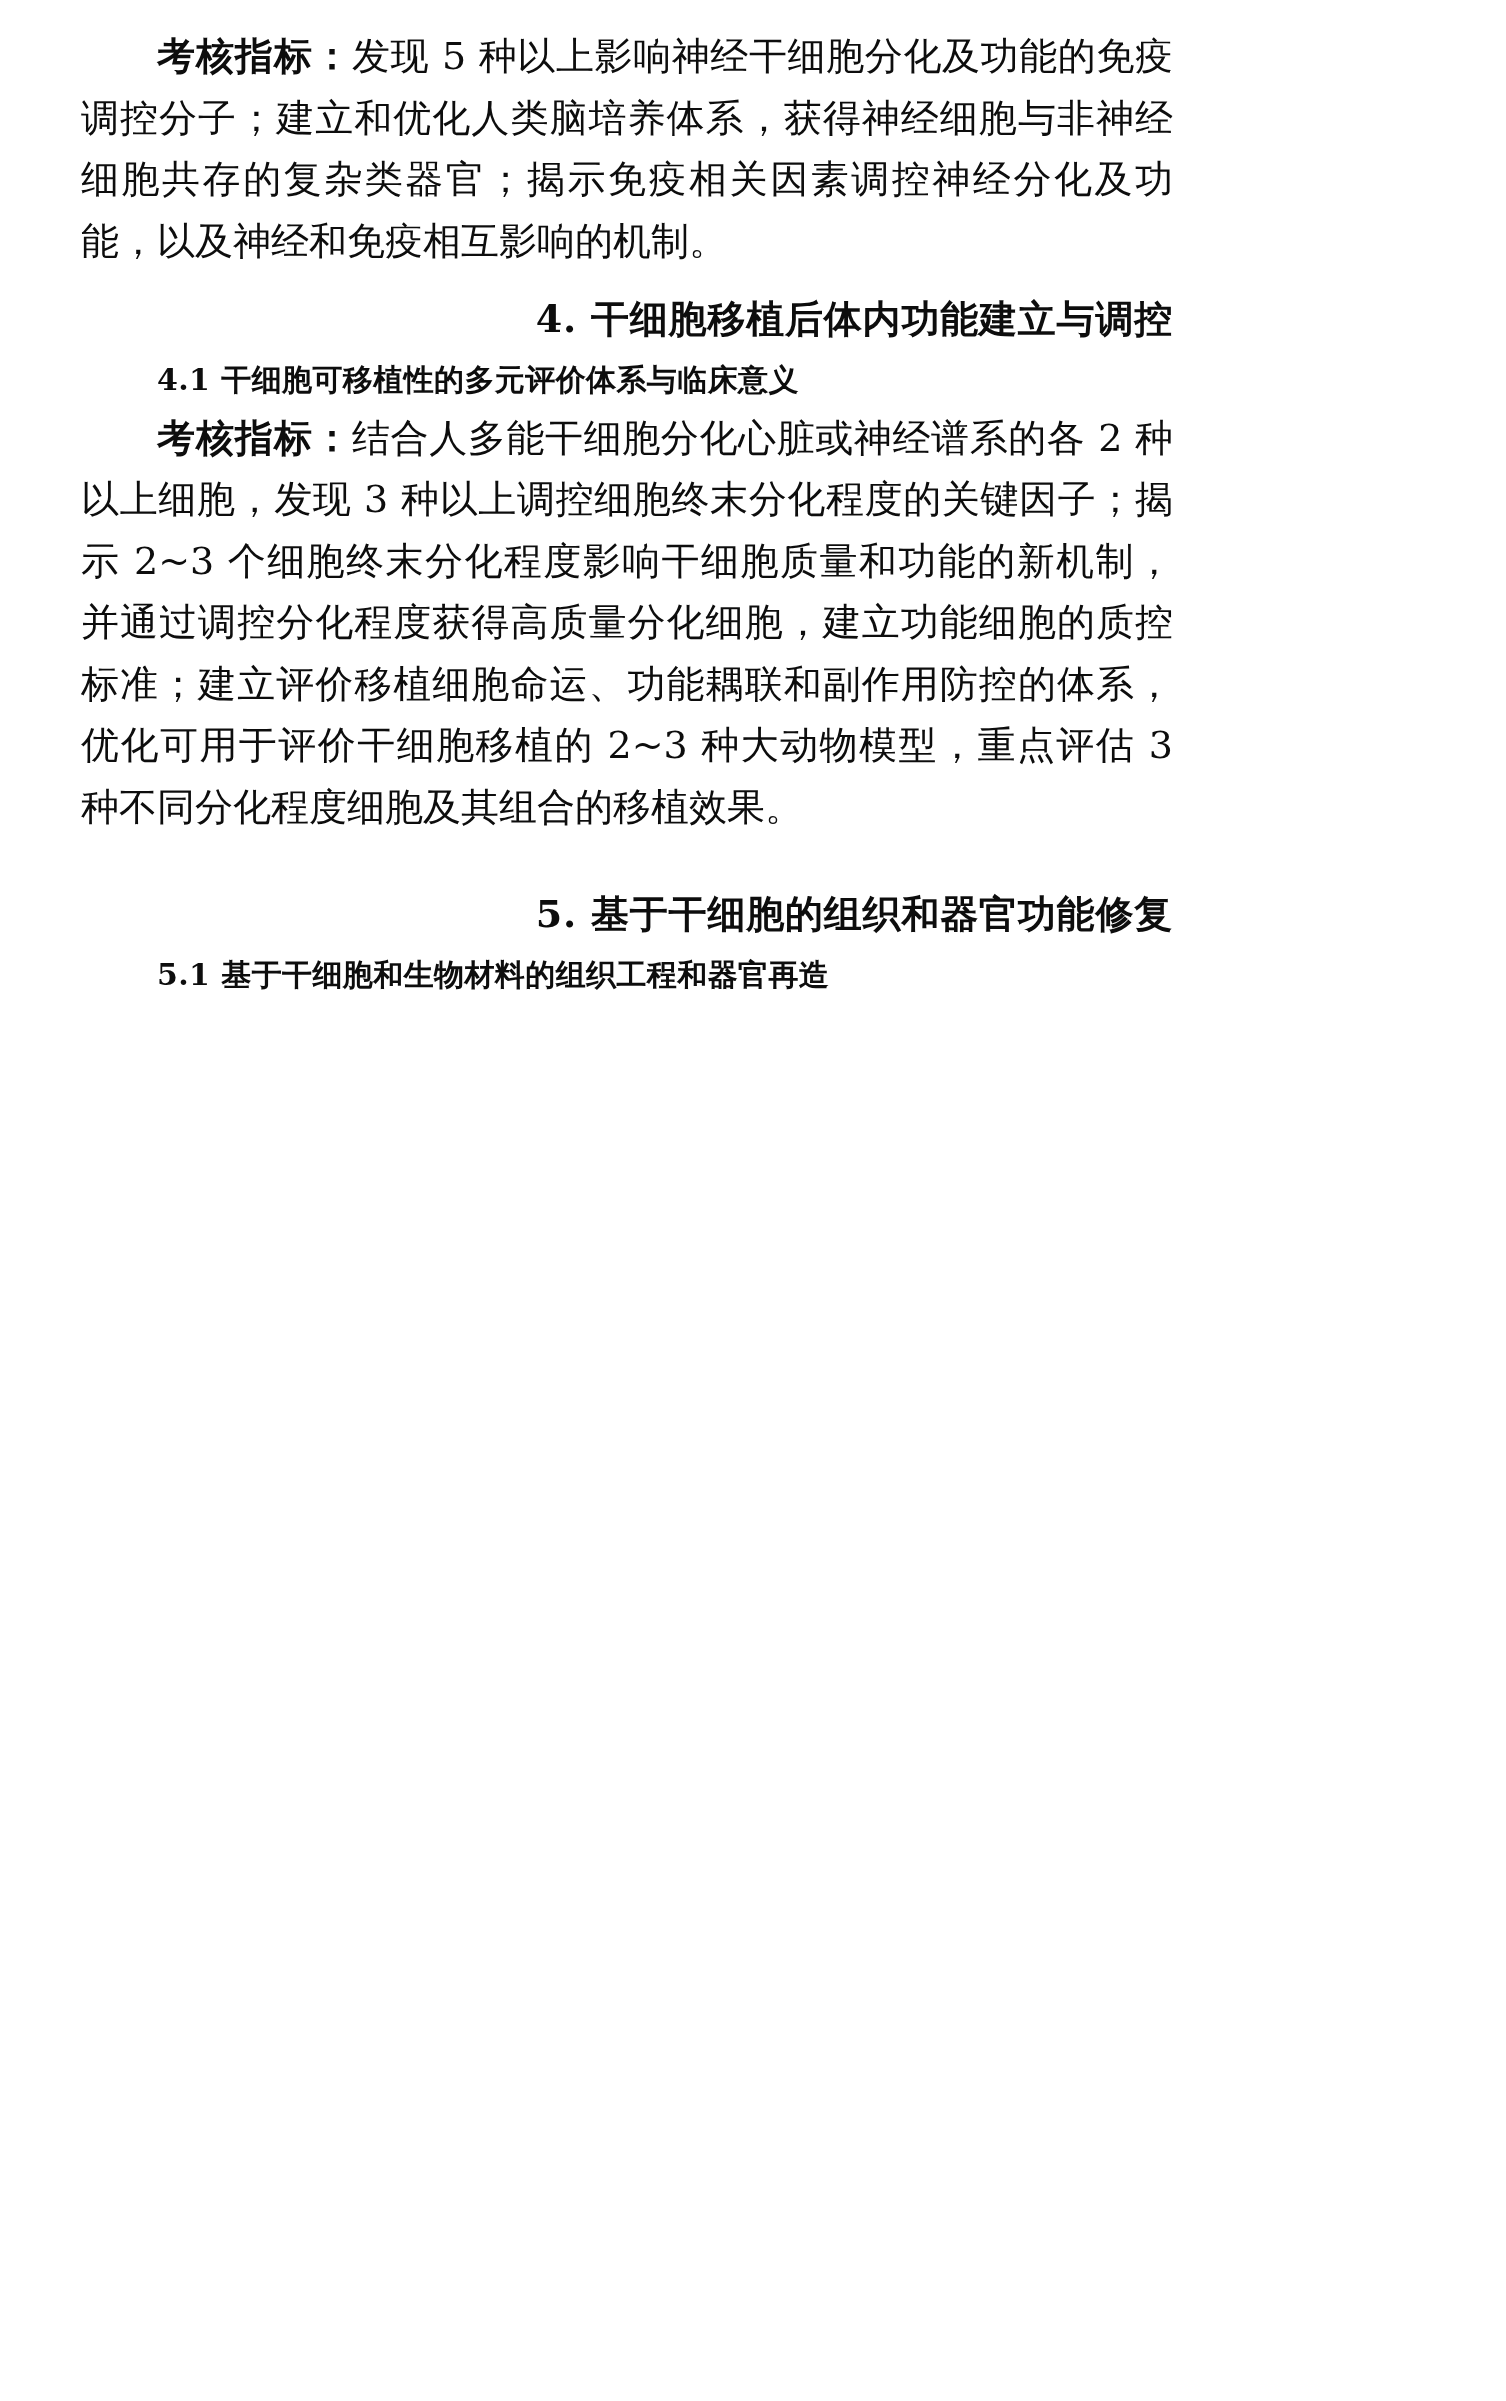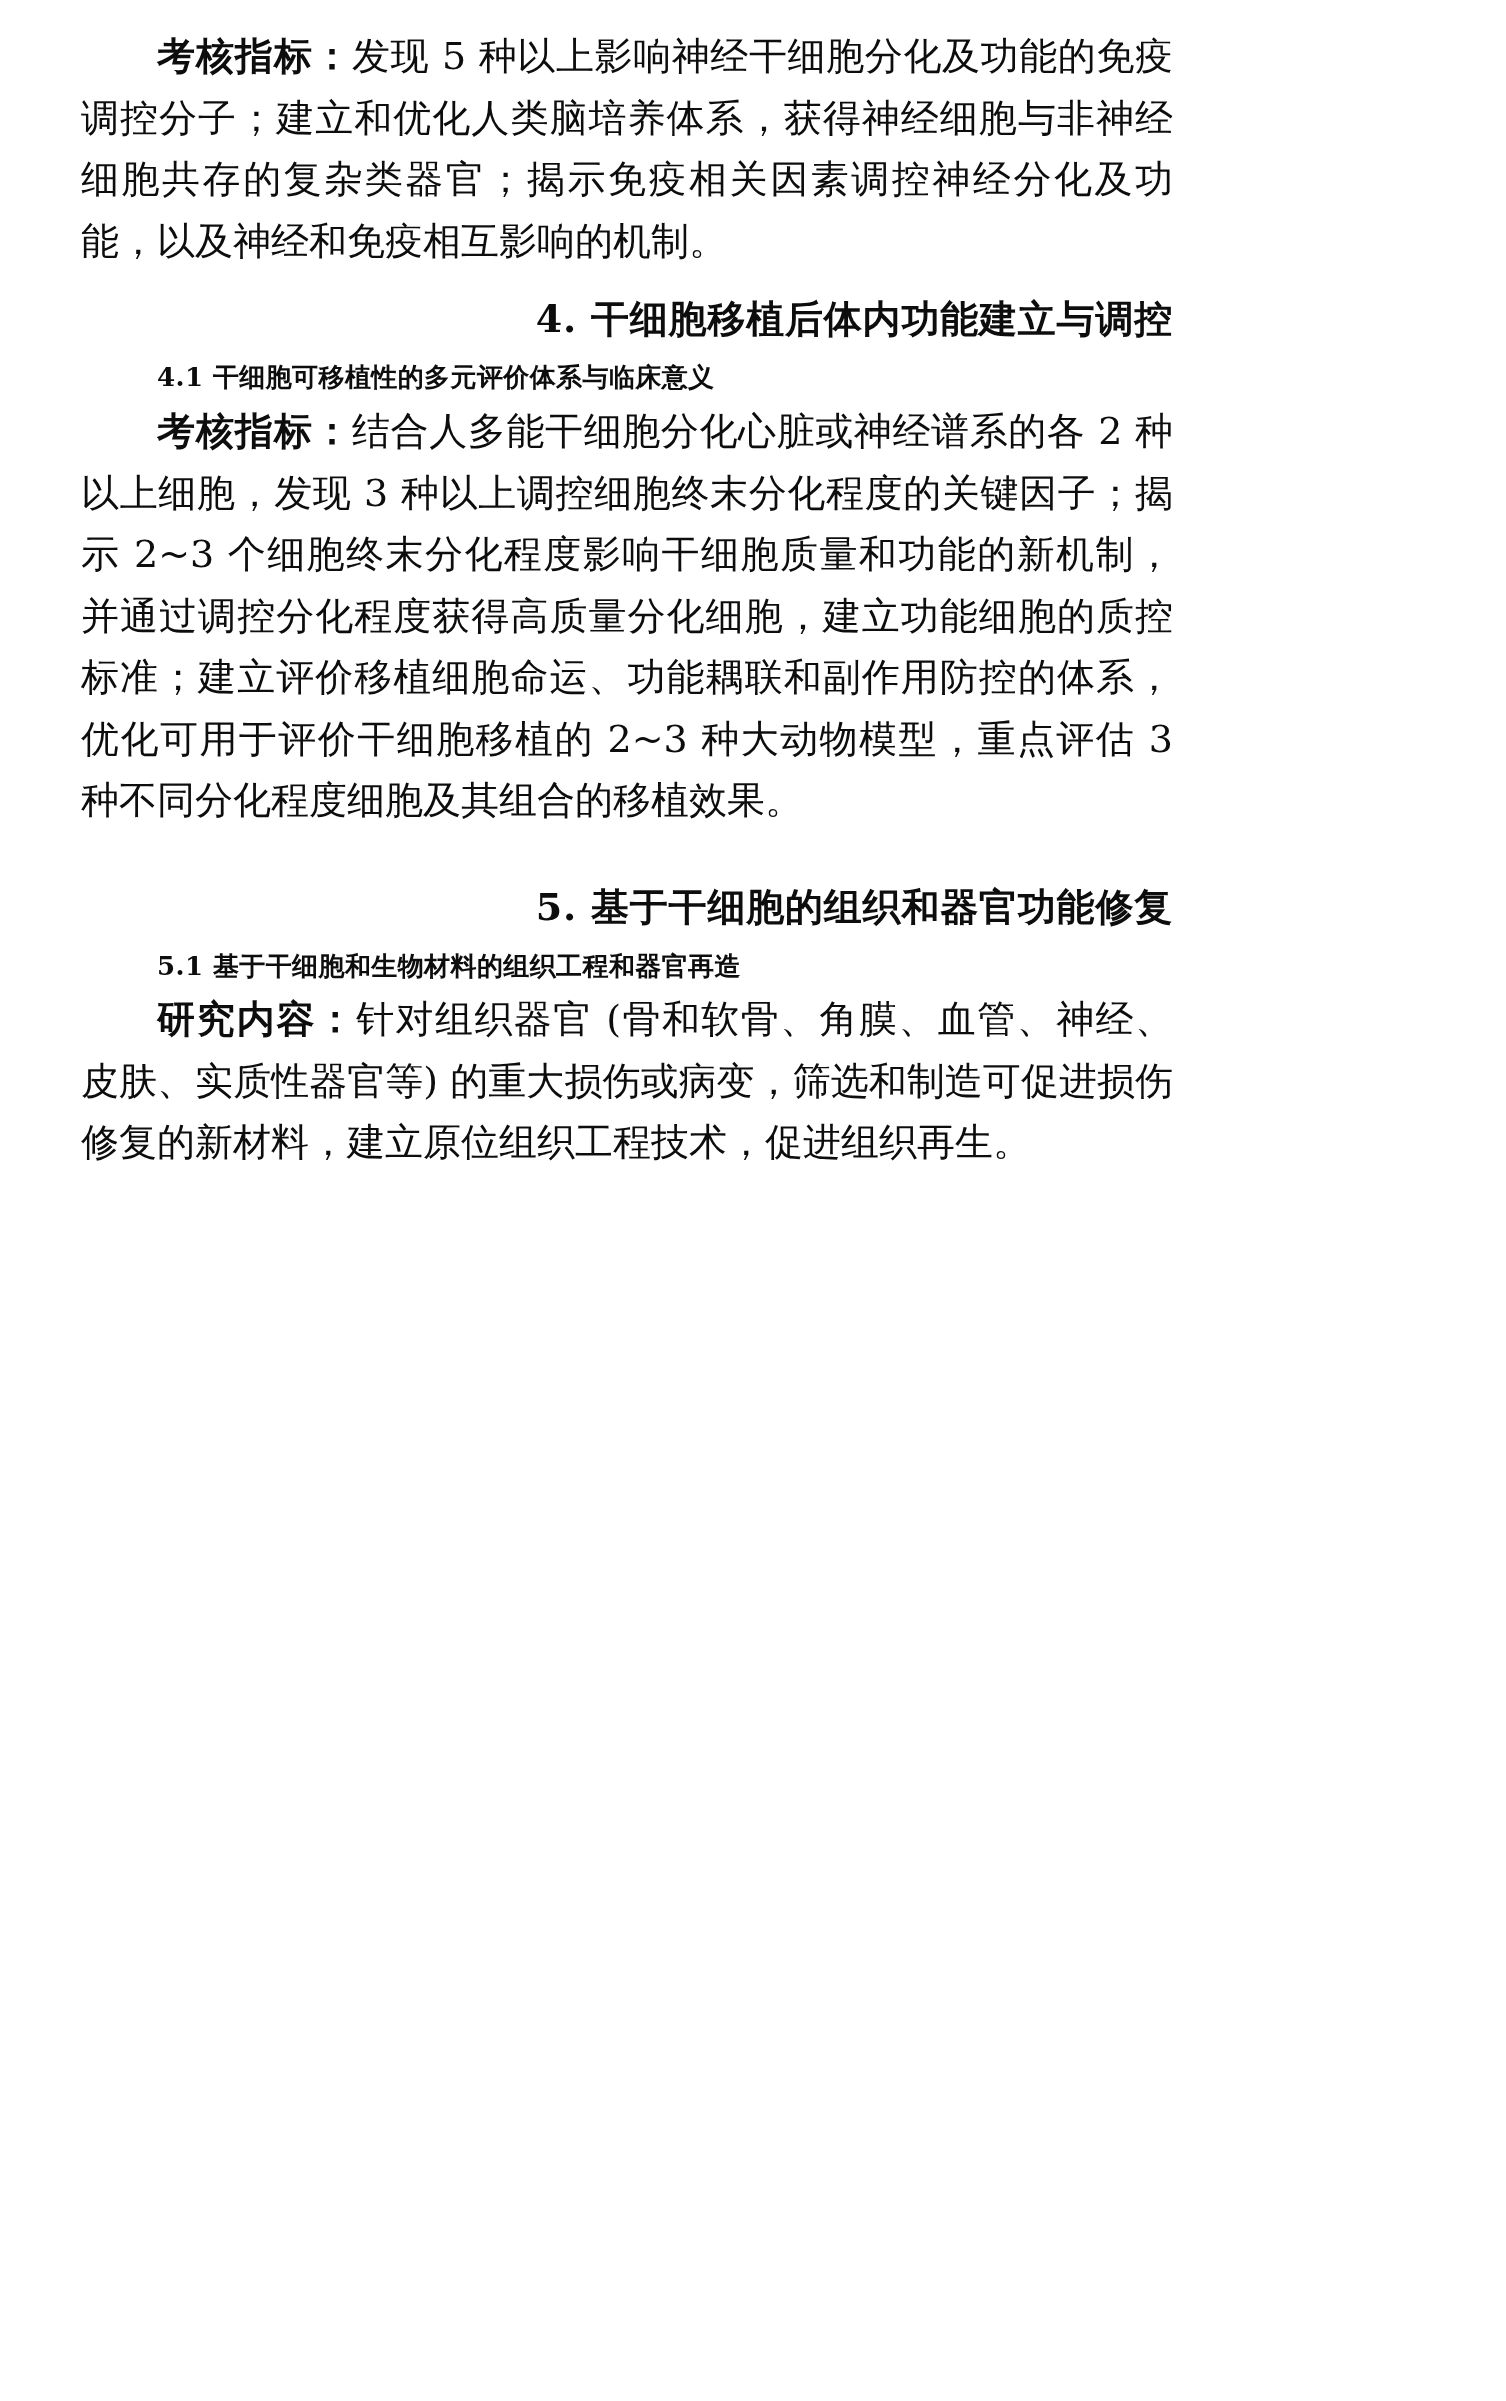--- a/index.html
+++ b/index.html
@@ -38,21 +38,21 @@
   .heading1 {
     font-size: 38px;
     font-weight: bold;
     line-height: 1.62;
     margin: 15.3px 0 1.7px 0;
     text-indent: 76px;
     letter-spacing: 0.8px;
     text-align: right;
   }
   .heading2 {
-    font-size: 26px;
+    font-size: 30px;
     font-weight: bold;
     line-height: 1.62;
     margin: 6.8px 0 1.7px 0;
     text-indent: 76px;
     letter-spacing: 0.4px;
   }
   .gap {
     height: 24px;
   }
 </style>
@@ -69,16 +69,15 @@
 
 
   <p class="para p-indent"><span class="lbl">考核指标：</span><span>结合人多能干细胞分化心脏或神经谱系的各 2 种以上细胞，发现 3 种以上调控细胞终末分化程度的关键因子；揭示 2~3 个细胞终末分化程度影响干细胞质量和功能的新机制，并通过调控分化程度获得高质量分化细胞，建立功能细胞的质控标准；建立评价移植细胞命运、功能耦联和副作用防控的体系，优化可用于评价干细胞移植的 2~3 种大动物模型，重点评估 3 种不同分化程度细胞及其组合的移植效果。</span></p>
 
   <div class="gap"></div>
 
   <p class="heading1">5. 基于干细胞的组织和器官功能修复</p>
 
   <p class="heading2">5.1 基于干细胞和生物材料的组织工程和器官再造</p>
 
-  <p class="para p-indent"><span class="lbl">研究内容：</span><span>针对组织器官 (骨和软骨、角膜、血管、神经、皮肤、实质性器官等) 的重大损伤或病变，筛选和制造可促进损伤修复的新材料，建立原位组织工程技术，促进组织再生。</span></p>
 
 </div>
 
 
 </body></html>

